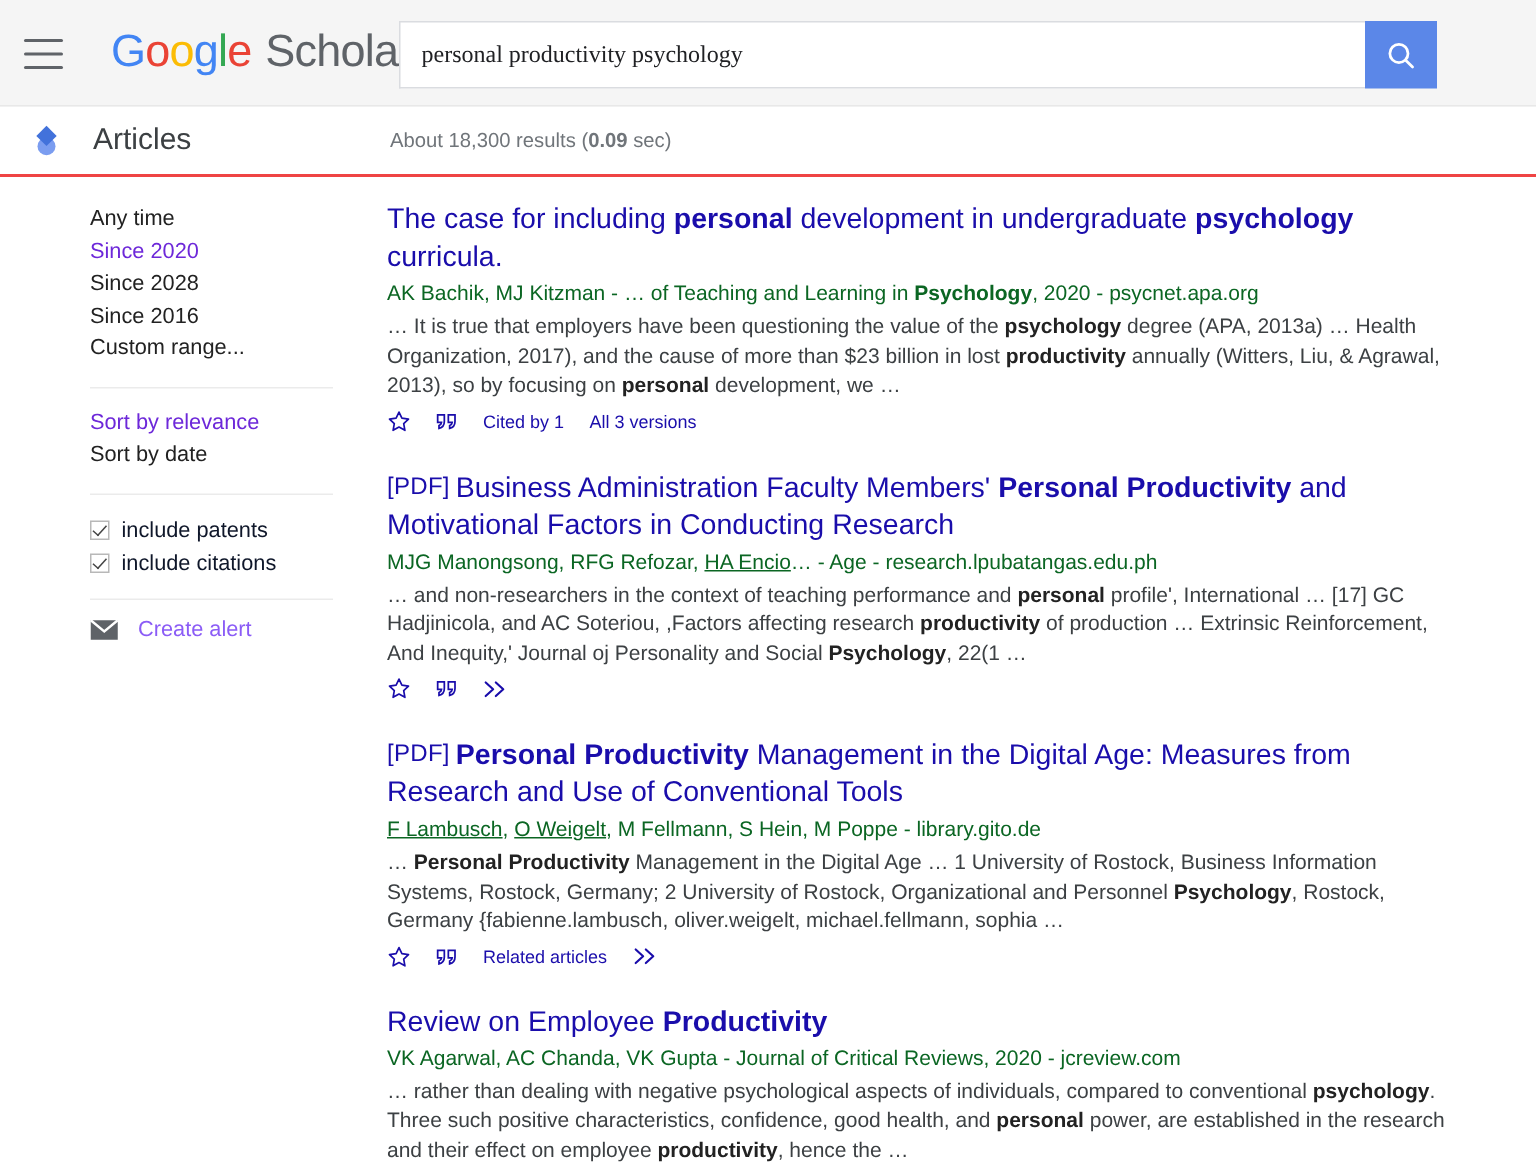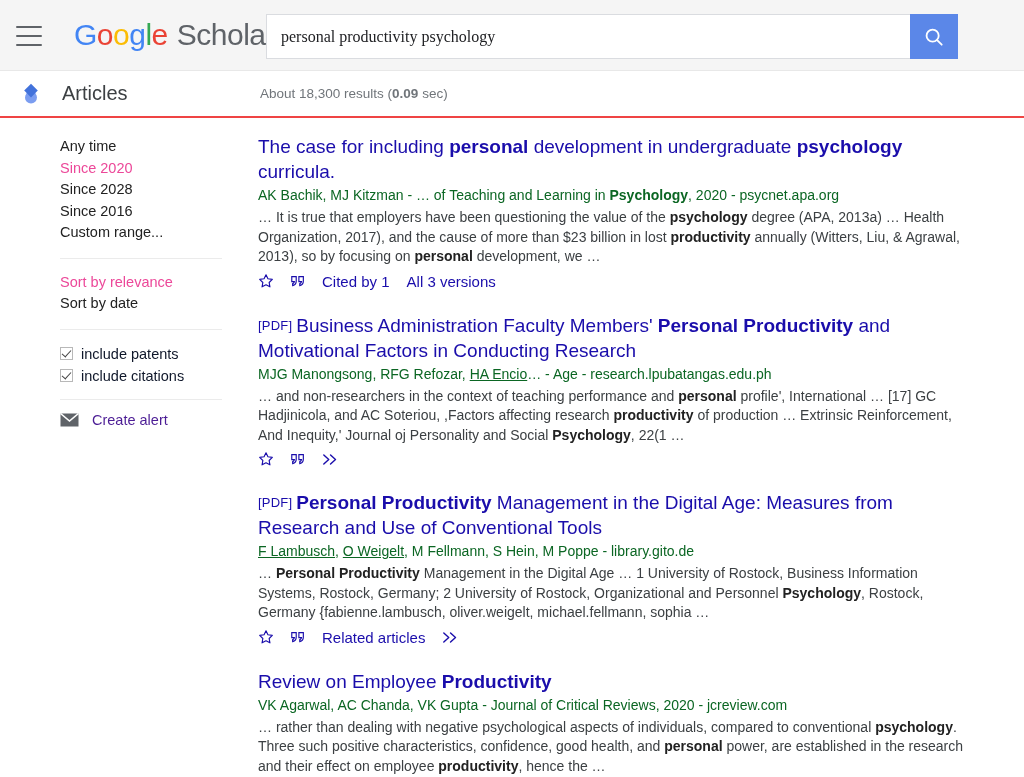--- a/index.html
+++ b/index.html
@@ -134,21 +134,21 @@
     box-sizing: border-box;
     padding-left: 60px;
   }
   .side-item {
     font-size: 14.5px;
     color: #222222;
     line-height: 21.5px;
     cursor: pointer;
     white-space: nowrap;
   }
-  .side-item.active { color: #ec4899; }
+  .side-item.active { color: #6d28d9; }
   .side-sep {
     height: 1px;
     background: #ebebeb;
     margin: 14px 0 13px 0;
     width: 162px;
   }
   .side-check {
     display: flex;
     align-items: center;
     font-size: 14.5px;
@@ -174,42 +174,42 @@
     width: 4px;
     height: 8px;
     border: solid #444;
     border-width: 0 1.6px 1.6px 0;
     transform: rotate(42deg);
   }
   .alert-row {
     display: flex;
     align-items: center;
     font-size: 14.5px;
-    color: #4c1d95;
+    color: #8b5cf6;
     cursor: pointer;
   }
   .alert-row .lbl { margin-left: 13px; }
 
   
   .results {
     padding-top: 16px;
     width: 712px;
   }
   .result { margin-bottom: 23px; }
   .res-title {
     font-size: 19px;
     line-height: 25px;
     color: #1a0dab;
     margin: 0 0 1px 0;
     font-weight: normal;
     cursor: pointer;
   }
   .res-title .hl { font-weight: bold; }
   .pdf-tag {
-    font-size: 13px;
+    font-size: 16px;
     letter-spacing: 0.2px;
     color: #1a0dab;
     margin-right: 4px;
     vertical-align: 2px;
   }
   .res-authors {
     font-size: 14px;
     line-height: 20px;
     color: #0b6623;
     margin: 1px 0 3px 0;
@@ -223,21 +223,21 @@
     font-size: 14px;
     line-height: 19.5px;
     color: #3c4043;
     margin: 0 0 2px 0;
   }
   .res-snippet b { color: #222; font-weight: bold; }
   .res-actions {
     display: flex;
     align-items: center;
     margin-top: 6px;
-    font-size: 15px;
+    font-size: 12px;
     color: #1a0dab;
   }
   .act-icon {
     margin-right: 16px;
     cursor: pointer;
     display: inline-flex;
     align-items: center;
   }
   .act-link {
     margin-right: 17px;

